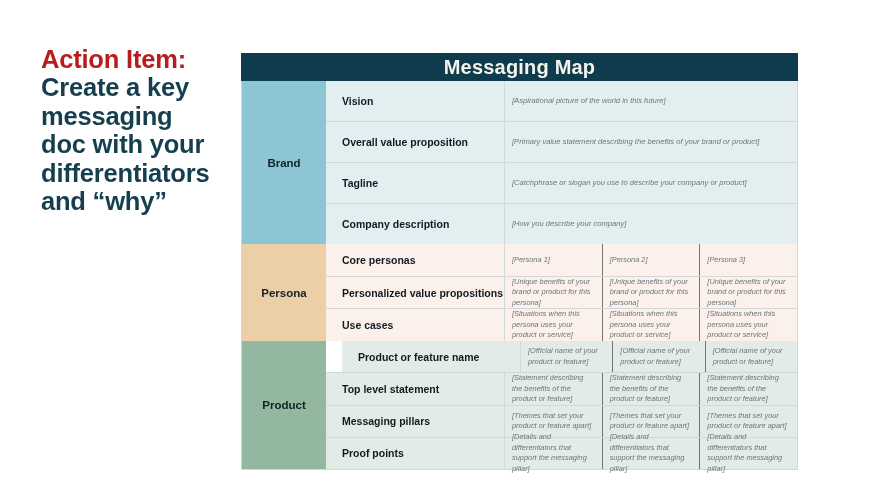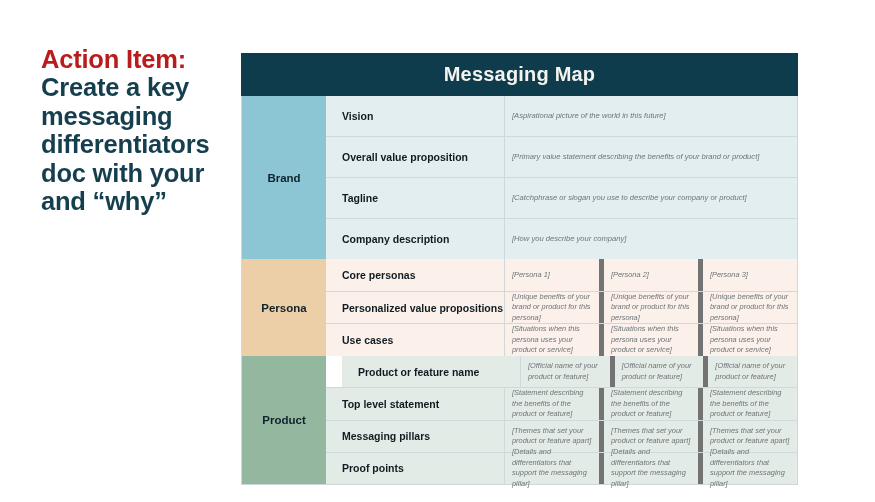--- a/index.html
+++ b/index.html
@@ -37,21 +37,21 @@
   
   #map-card {
     position: absolute;
     left: 241px;
     top: 53px;
     width: 557px;
     height: 432px;
     box-sizing: border-box;
   }
   #map-title {
-    height: 43px;
+    height: 28px;
     background: #0e3c4c;
     color: #f4f3ee;
     font-size: 20px;
     font-weight: bold;
     letter-spacing: 0.2px;
     display: flex;
     align-items: center;
     justify-content: center;
   }
   #map-body {
@@ -126,37 +126,37 @@
     flex: 1 1 0;
     min-width: 0;
     display: flex;
     align-items: center;
     padding: 0 7px;
     font-size: 7.4px;
     font-style: italic;
     line-height: 1.42;
     color: #6e7578;
     box-sizing: border-box;
-    border-right: 5px solid #737373;
+    border-right: 1px solid #737373;
   }
   .cell:last-child { border-right: none; }
   .cell.wide { font-size: 7.6px; }
   .section.brand   .cell { background: #e3eef1; }
   .section.persona .cell { background: #fbf0ea; }
   .section.product .cell { background: #e3ebe6; }
 </style>
 </head>
 <body>
 
 <div id="callout">
     <div class="line accent">Action Item:</div>
     <div class="line">Create a key</div>
     <div class="line">messaging</div>
+    <div class="line">doc with your</div>
     <div class="line">differentiators</div>
-    <div class="line">doc with your</div>
     <div class="line">and “why”</div>
   </div>
 
 <div id="map-card">
   <div id="map-title">Messaging Map</div>
   <div id="map-body">
       <div class="section brand">
         <div class="sec-label">Brand</div>
         <div class="rows">
           <div class="row">

